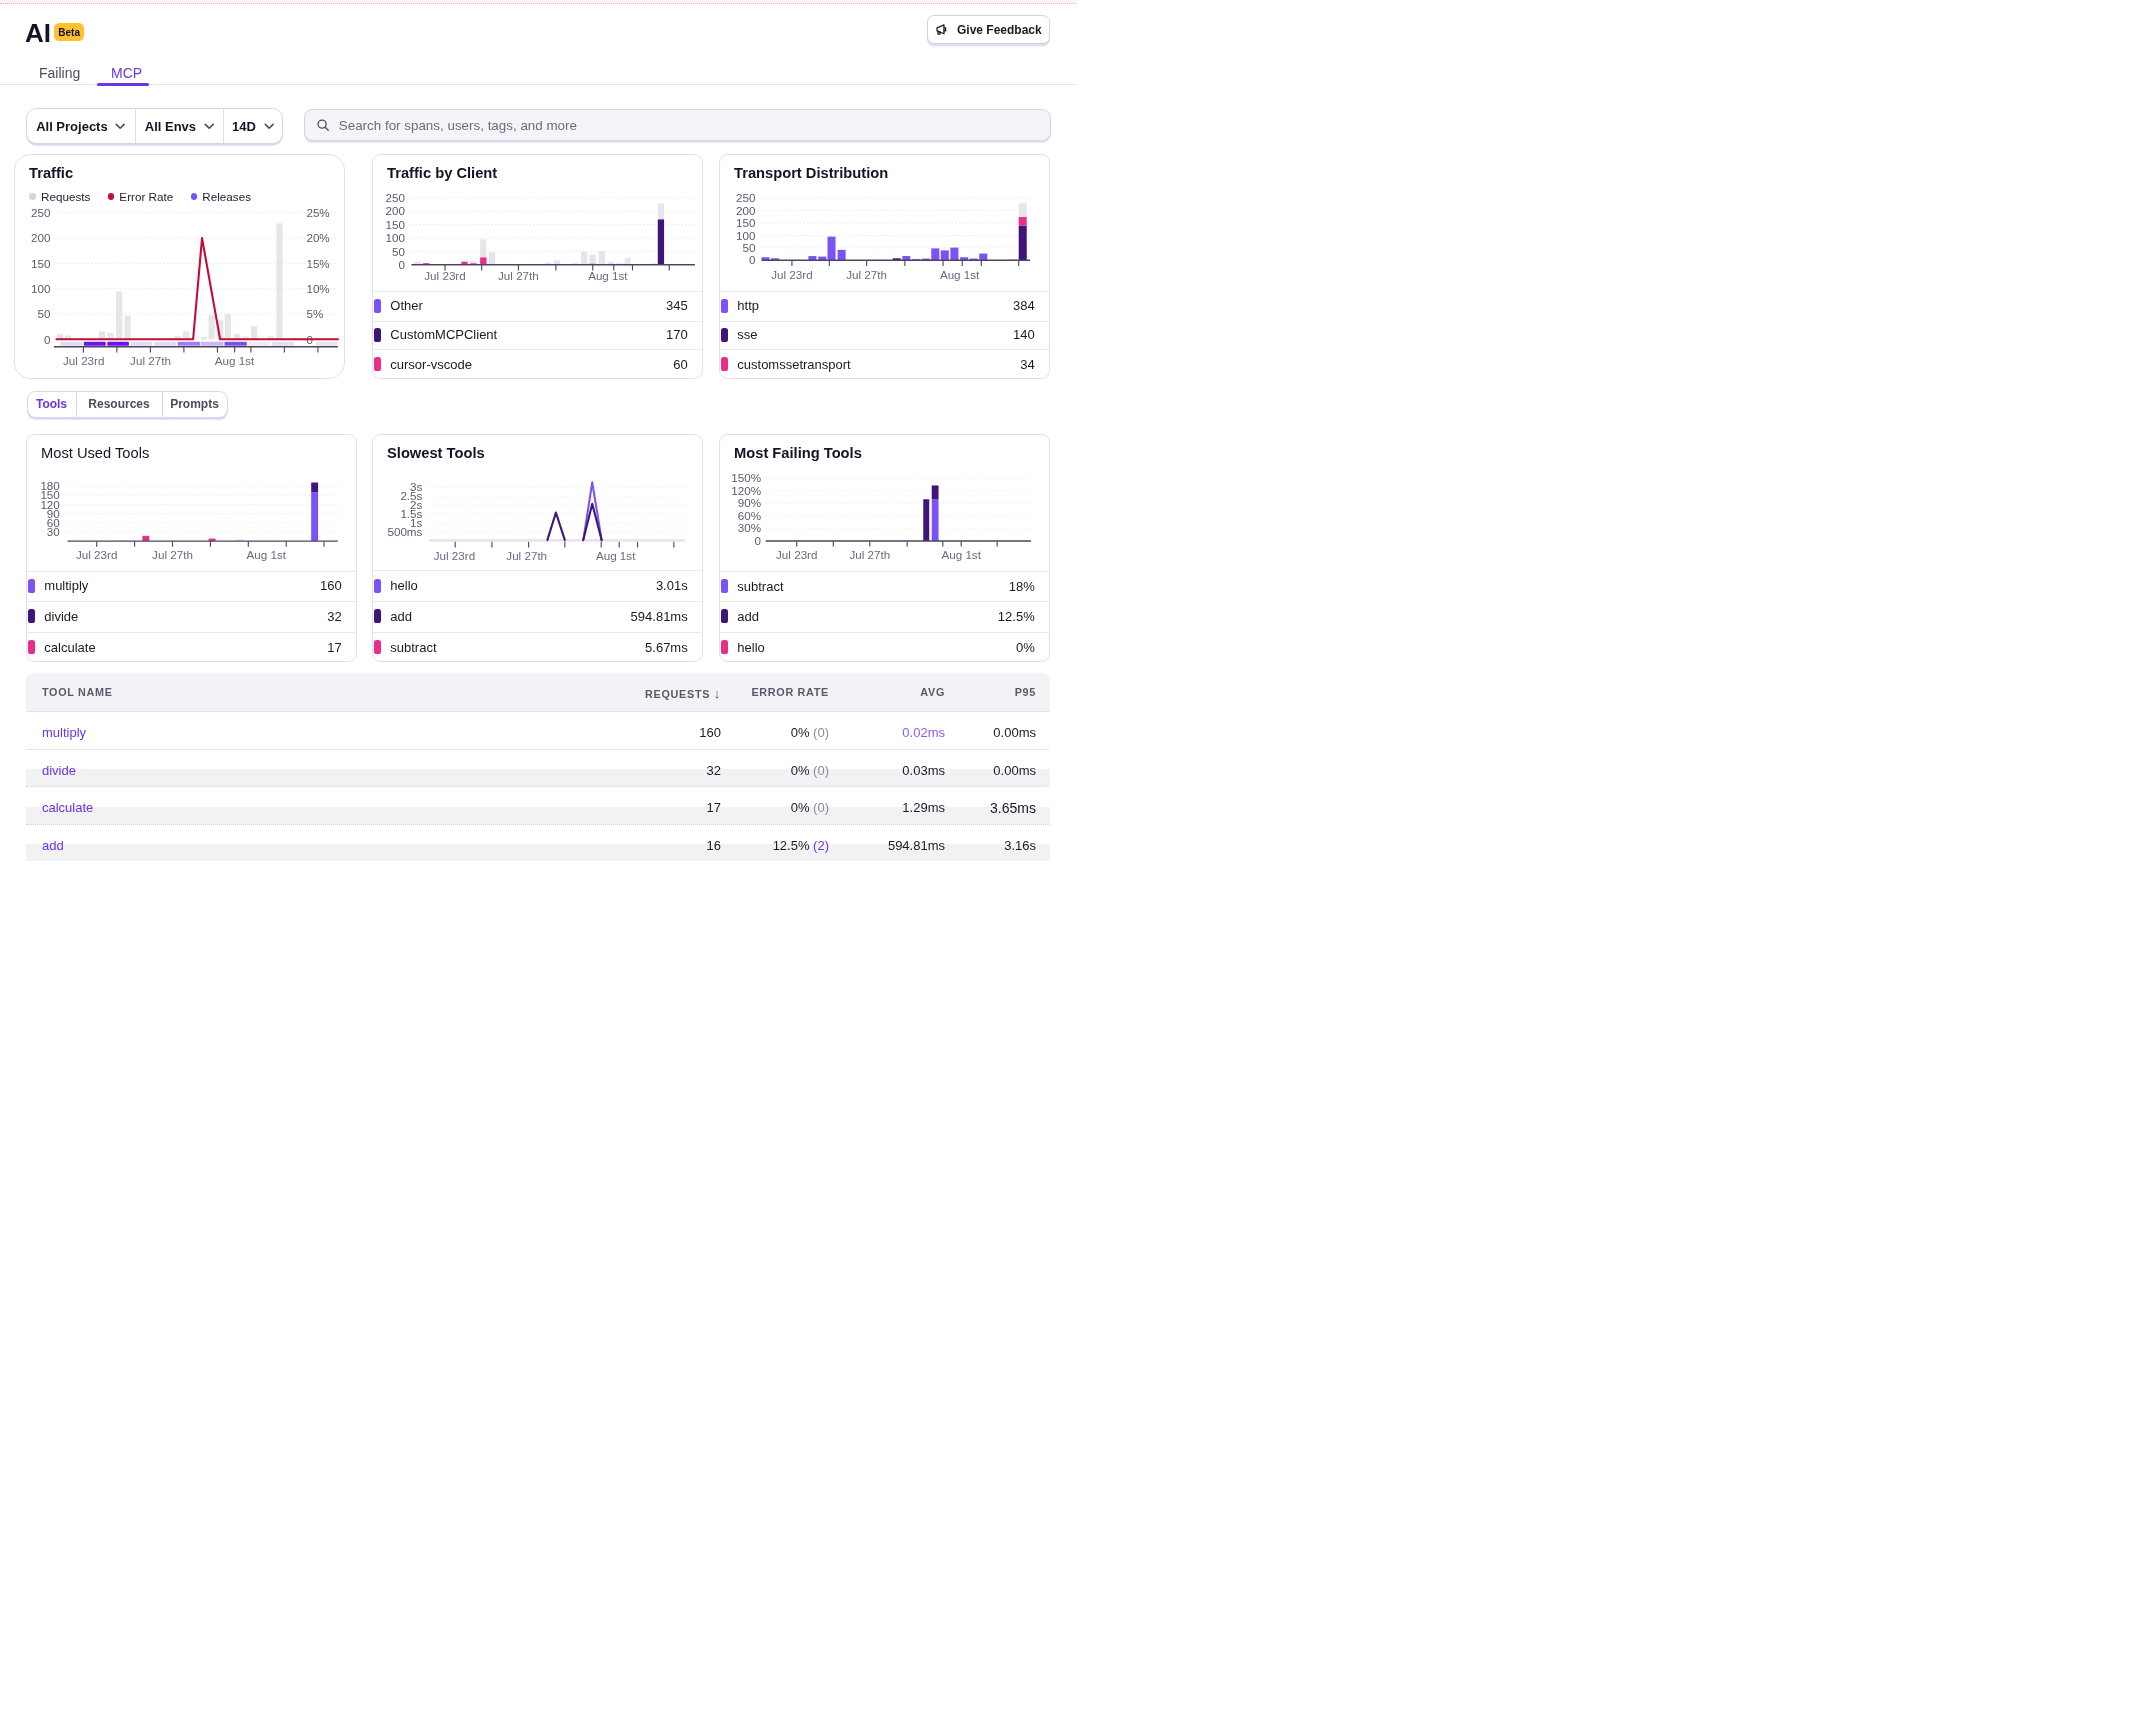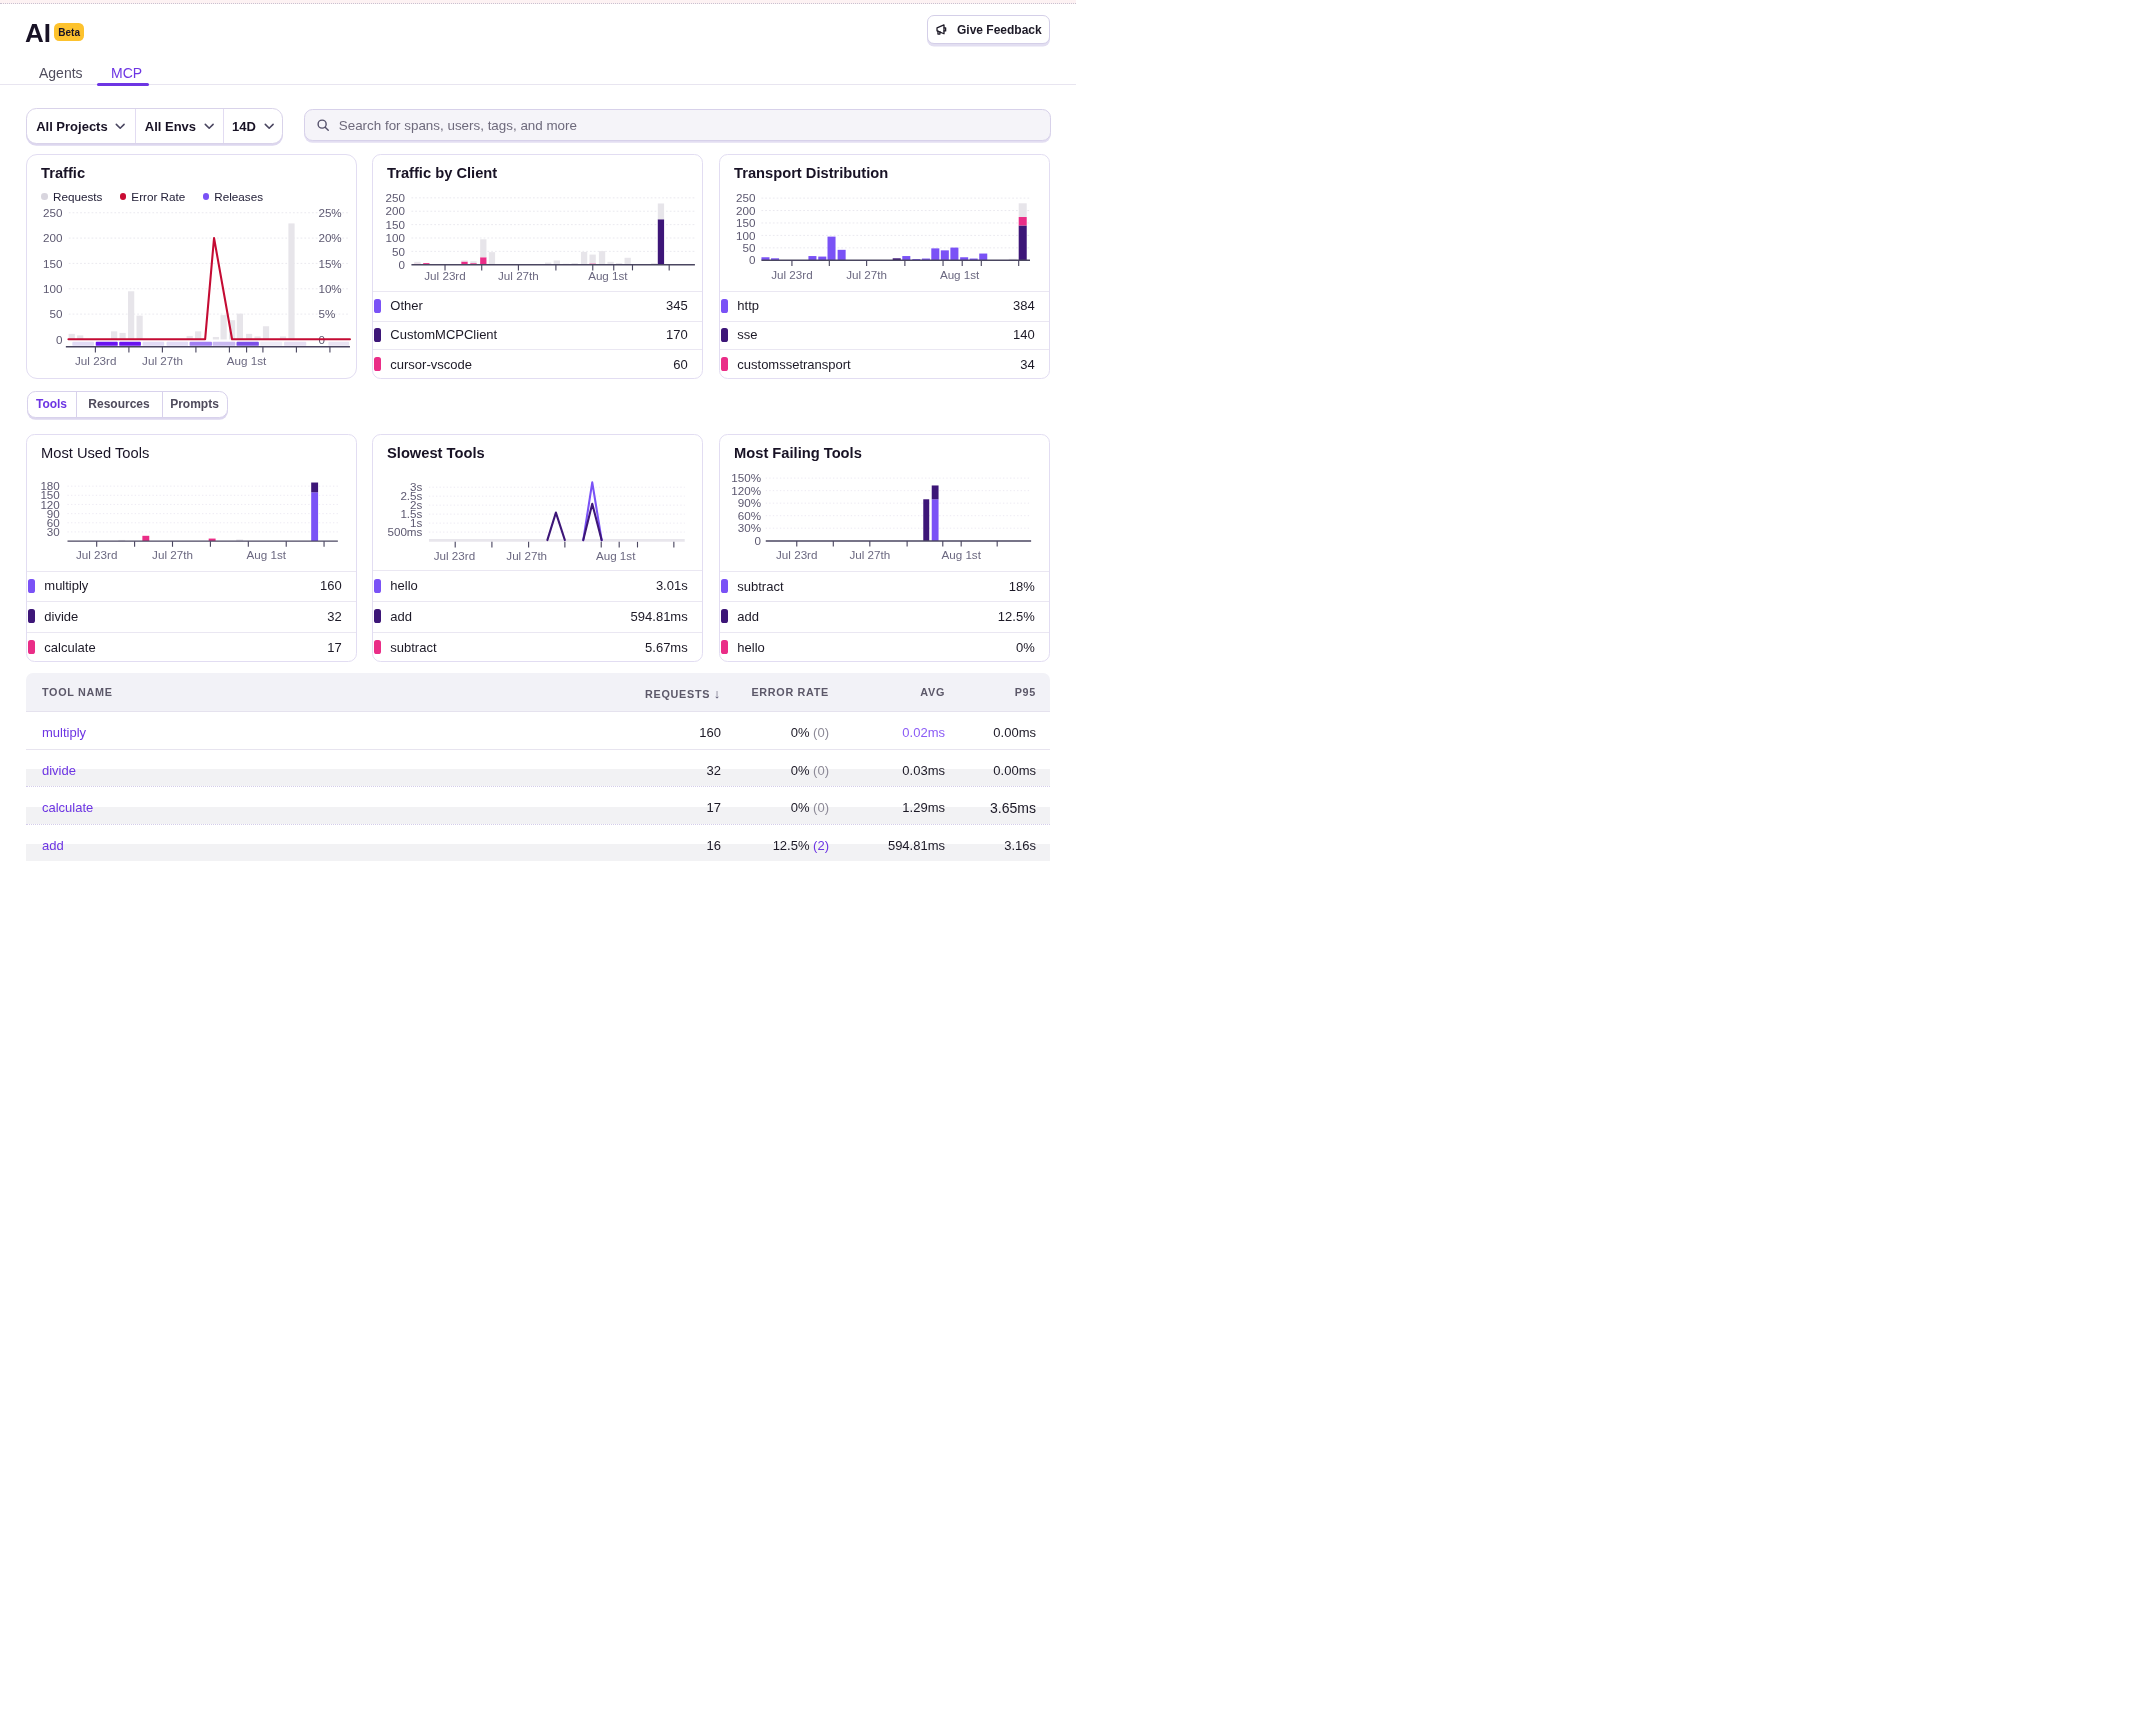--- a/index.html
+++ b/index.html
@@ -8,21 +8,21 @@
 </style></head>
 <body>
 <div style="position:absolute;left:0;top:0;width:1076px;height:4.3px;background:#fdf2f3;border-bottom:0.9px dotted #c9c1d1;box-sizing:border-box"></div>
 <div style="position:absolute;left:25px;top:17.6px;font-size:26px;font-weight:700;color:#181225">AI</div>
 <div style="position:absolute;left:54px;top:23px;background:#fdc22d;border-radius:5.2px;padding:3.5px 4.3px;font-size:10px;font-weight:700;color:#181225">Beta</div>
 <div style="position:absolute;left:927px;top:15px;width:123px;height:29px;background:#fff;border:0.9px solid #d4cfe8;border-radius:7px;box-shadow:0 2.6px 0 #e2def1;box-sizing:border-box;display:flex;align-items:center;justify-content:center;font-size:12px;font-weight:700;color:#1c1926"><svg width="14.7" height="14.7" viewBox="0 0 16 16" fill="none" stroke="#1c1926" stroke-width="1.4" stroke-linejoin="round" stroke-linecap="round" style="margin-right:7px">
       <path d="M2.2 6.4 L9.8 3.2 V12.8 L2.2 9.6 Z"></path>
       <path d="M3.2 9.8 V13.2 H5.4 V10.6"></path>
       <path d="M9.8 6.3 H11.6 V9.7 H9.8"></path>
     </svg>Give Feedback</div>
-<div style="position:absolute;left:39px;top:65px;font-size:14px;color:#514e5e">Agents</div>
+<div style="position:absolute;left:39px;top:65px;font-size:14px;color:#514e5e">Failing</div>
 <div style="position:absolute;left:111px;top:65px;font-size:14px;font-weight:500;color:#6d35e3">MCP</div>
 <div style="position:absolute;left:0;top:84px;width:1076px;border-top:0.9px solid #e8e5f0"></div>
 <div style="position:absolute;left:97px;top:83px;width:52px;height:2.6px;background:#6d35e3;border-radius:1.7px"></div>
 <div style="position:absolute;left:26px;top:108px;width:257px;height:36px;background:#fff;border:0.9px solid #d9d3ea;border-radius:10.4px;box-shadow:0 1.7px 0 #ddd7ef;box-sizing:border-box;display:flex">
     <div style="display:flex;align-items:center;justify-content:center;font-size:13px;font-weight:700;color:#181225;height:100%;box-sizing:border-box;width:109px;border-right:0.9px solid #e2dcf2">All Projects<svg width="10.4" height="7" viewBox="0 0 12 8" fill="none" stroke="#4a4660" stroke-width="1.8" stroke-linecap="round" stroke-linejoin="round" style="margin-left:7.8px">
         <path d="M1.5 1.5 L6 6 L10.5 1.5"></path>
       </svg></div>
     <div style="display:flex;align-items:center;justify-content:center;font-size:13px;font-weight:700;color:#181225;height:100%;box-sizing:border-box;width:88px;border-right:0.9px solid #e2dcf2">All Envs<svg width="10.4" height="7" viewBox="0 0 12 8" fill="none" stroke="#4a4660" stroke-width="1.8" stroke-linecap="round" stroke-linejoin="round" style="margin-left:7.8px">
         <path d="M1.5 1.5 L6 6 L10.5 1.5"></path>
       </svg></div>
@@ -30,21 +30,21 @@
         <path d="M1.5 1.5 L6 6 L10.5 1.5"></path>
       </svg></div>
   </div>
 <div style="position:absolute;left:304px;top:109px;width:747px;height:32px;background:#f5f4f9;border:1.3px solid #d7d1ea;border-radius:8.6px;box-shadow:0 1.7px 0 #e3def2;box-sizing:border-box;display:flex;align-items:center;padding-left:11.2px;gap:8.6px">
     <svg width="14" height="14" viewBox="0 0 16 16" fill="none" stroke="#54506a" stroke-width="1.6" stroke-linecap="round">
       <circle cx="7" cy="7" r="4.6"></circle>
       <path d="M10.5 10.5 L14 14"></path>
     </svg>
     <span style="font-size:13.4px;color:#6e6a7c">Search for spans, users, tags, and more</span>
   </div>
-<div style="position:absolute;left:26px;top:154px;width:331px;height:225px;background:#fff;border:0.9px solid #e2ddf2;border-radius:11px;box-sizing:border-box">
+<div style="position:absolute;left:14px;top:154px;width:331px;height:225px;background:#fff;border:0.9px solid #e2ddf2;border-radius:16px;box-sizing:border-box">
     <div style="position:absolute;left:14px;top:9.5px;font-size:14.7px;font-weight:700;color:#181225">Traffic</div>
     <div style="position:absolute;left:14.3px;top:35px;display:flex;gap:17.3px;align-items:center;font-size:11.7px;color:#232038">
       <span style="display:flex;align-items:center;gap:5.2px"><span style="width:6.5px;height:6.5px;border-radius:50%;background:#d8d5de"></span>Requests</span>
       <span style="display:flex;align-items:center;gap:5.2px"><span style="width:6.5px;height:6.5px;border-radius:50%;background:#c90c33"></span>Error Rate</span>
       <span style="display:flex;align-items:center;gap:5.2px"><span style="width:6.5px;height:6.5px;border-radius:50%;background:#7a52f6"></span>Releases</span>
     </div>
     <svg width="329" height="223" viewBox="0 0 381 258" xmlns="http://www.w3.org/2000/svg" style="position:absolute;left:0;top:0">
       <line x1="48.4" y1="66.75" x2="374" y2="66.75" stroke="#e7e6ec" stroke-width="1" stroke-dasharray="2 2.4"></line>
       <text x="41" y="71.55" text-anchor="end" font-size="13.5" fill="#5c5870" font-weight="400" font-family="Liberation Sans, sans-serif">250</text>
       <text x="337.5" y="71.55" text-anchor="start" font-size="13.5" fill="#5c5870" font-weight="400" font-family="Liberation Sans, sans-serif">25%</text>

